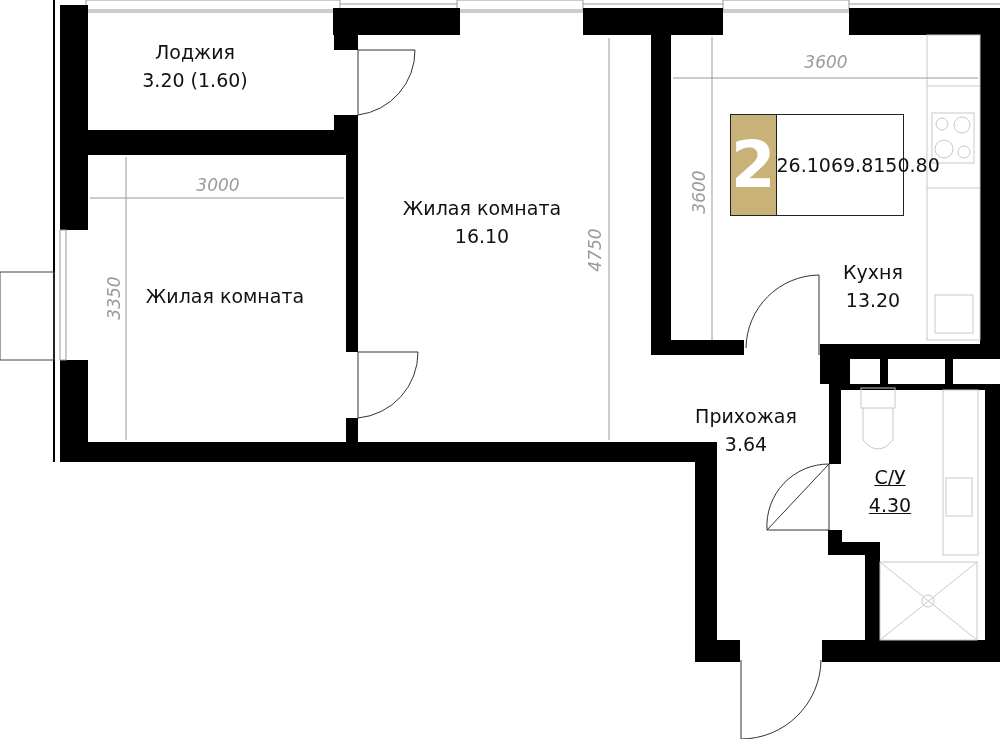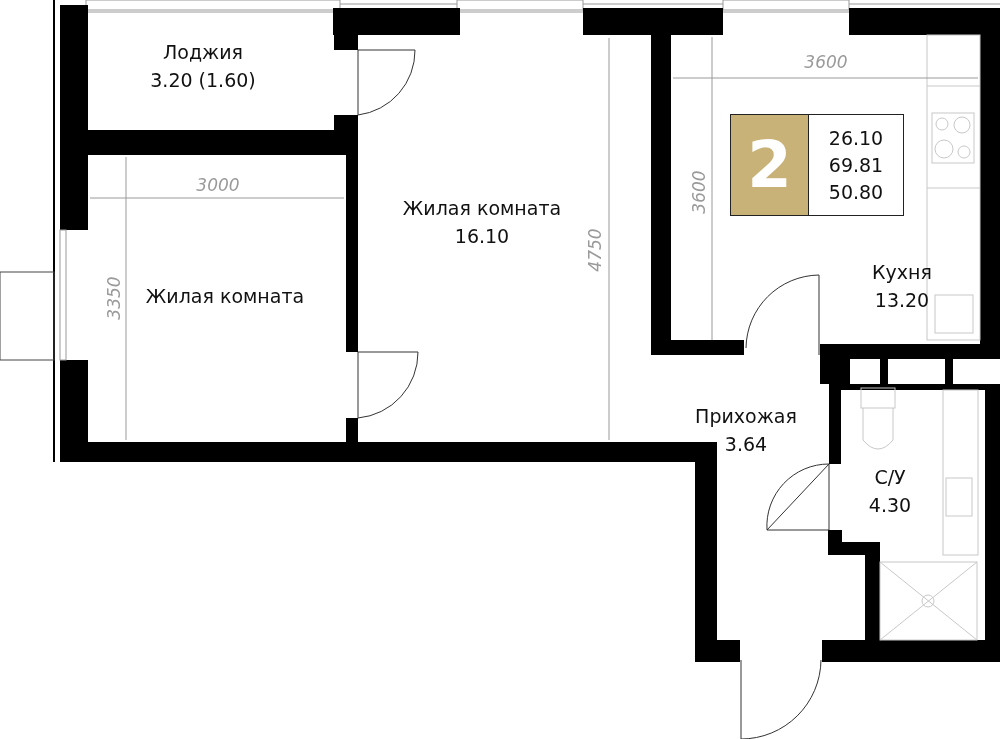--- a/index.html
+++ b/index.html
@@ -7,21 +7,21 @@
   #plan { position: absolute; left: 0; top: 0; width: 1000px; height: 739px; }
   .wall { fill: #000000; }
   .thin { fill: none; stroke: #9a9a9a; stroke-width: 1; }
   .door { fill: none; stroke: #333333; stroke-width: 1; }
   .fixture { fill: none; stroke: #c8c8c8; stroke-width: 1; }
   .dim { stroke: #9a9a9a; stroke-width: 1; fill: none; }
   .dim-text { fill: #9a9a9a; font-size: 17px; font-style: italic; font-family: "DejaVu Sans", sans-serif; }
   .label { position: absolute; text-align: center; color: #111111; font-size: 19px; line-height: 28px; font-family: "DejaVu Sans", sans-serif; white-space: nowrap; transform: translateX(-50%); }
   .badge { position: absolute; left: 730px; top: 114px; width: 172px; height: 100px; border: 1px solid #222; display: flex; background: #fff; }
   .badge-num { width: 77px; height: 100%; background: #c9b277; color: #ffffff; font-size: 64px; font-weight: bold; display: flex; align-items: center; justify-content: center; border-right: 1px solid #222; font-family: "DejaVu Sans", sans-serif; }
-  .badge-vals { flex: 1; display: flex; flex-direction: column; justify-content: center; align-items: center; font-size: 19px; line-height: 27px; color: #111; font-family: "DejaVu Sans", sans-serif; }
+  .badge-vals { flex: 1; display: flex; flex-direction: row; justify-content: center; align-items: center; font-size: 19px; line-height: 27px; color: #111; font-family: "DejaVu Sans", sans-serif; }
 </style>
 </head>
 <body>
 
 <svg id="plan" viewBox="0 0 1000 739" xmlns="http://www.w3.org/2000/svg">
 
   <g>
     <rect x="86" y="0" width="254" height="10" class="thin"></rect>
     <line x1="86" y1="12" x2="340" y2="12" class="thin"></line>
     <rect x="457" y="0" width="126" height="10" class="thin"></rect>
@@ -117,40 +117,40 @@
     <line x1="673" y1="78" x2="978" y2="78" class="dim"></line>
     <line x1="712" y1="37" x2="712" y2="340" class="dim"></line>
     <text x="218" y="191" class="dim-text" text-anchor="middle" id="d1">3000</text>
     <text x="0" y="0" class="dim-text" text-anchor="middle" transform="translate(120,298) rotate(-90)" id="d2">3350</text>
     <text x="0" y="0" class="dim-text" text-anchor="middle" transform="translate(601,250) rotate(-90)" id="d3">4750</text>
     <text x="826" y="68" class="dim-text" text-anchor="middle" id="d4">3600</text>
     <text x="0" y="0" class="dim-text" text-anchor="middle" transform="translate(705,192) rotate(-90)" id="d5">3600</text>
   </g>
 </svg>
 
-<div class="label" style="left:203px; top:38px;">
+<div class="label" style="left:195px; top:38px;">
   <div>Лоджия</div>
   <div>3.20 (1.60)</div>
 </div>
 <div class="label" style="left:225px; top:282px;">
   <div>Жилая комната</div>
 </div>
 <div class="label" style="left:482px; top:194px;">
   <div>Жилая комната</div>
   <div>16.10</div>
 </div>
-<div class="label" style="left:873px; top:258px;margin-left:29px;">
+<div class="label" style="left:873px; top:258px;">
   <div>Кухня</div>
   <div>13.20</div>
 </div>
 <div class="label" style="left:746px; top:402px;">
   <div>Прихожая</div>
   <div>3.64</div>
 </div>
-<div class="label" style="left:890px; top:463px;">
+<div class="label" style="left:890px; top:463px;text-decoration:underline;">
   <div>С/У</div>
   <div>4.30</div>
 </div>
 
 <div class="badge">
   <div class="badge-num" style="background: rgb(201, 178, 119);">2</div>
   <div class="badge-vals">
     <div>26.10</div>
     <div>69.81</div>
     <div>50.80</div>

